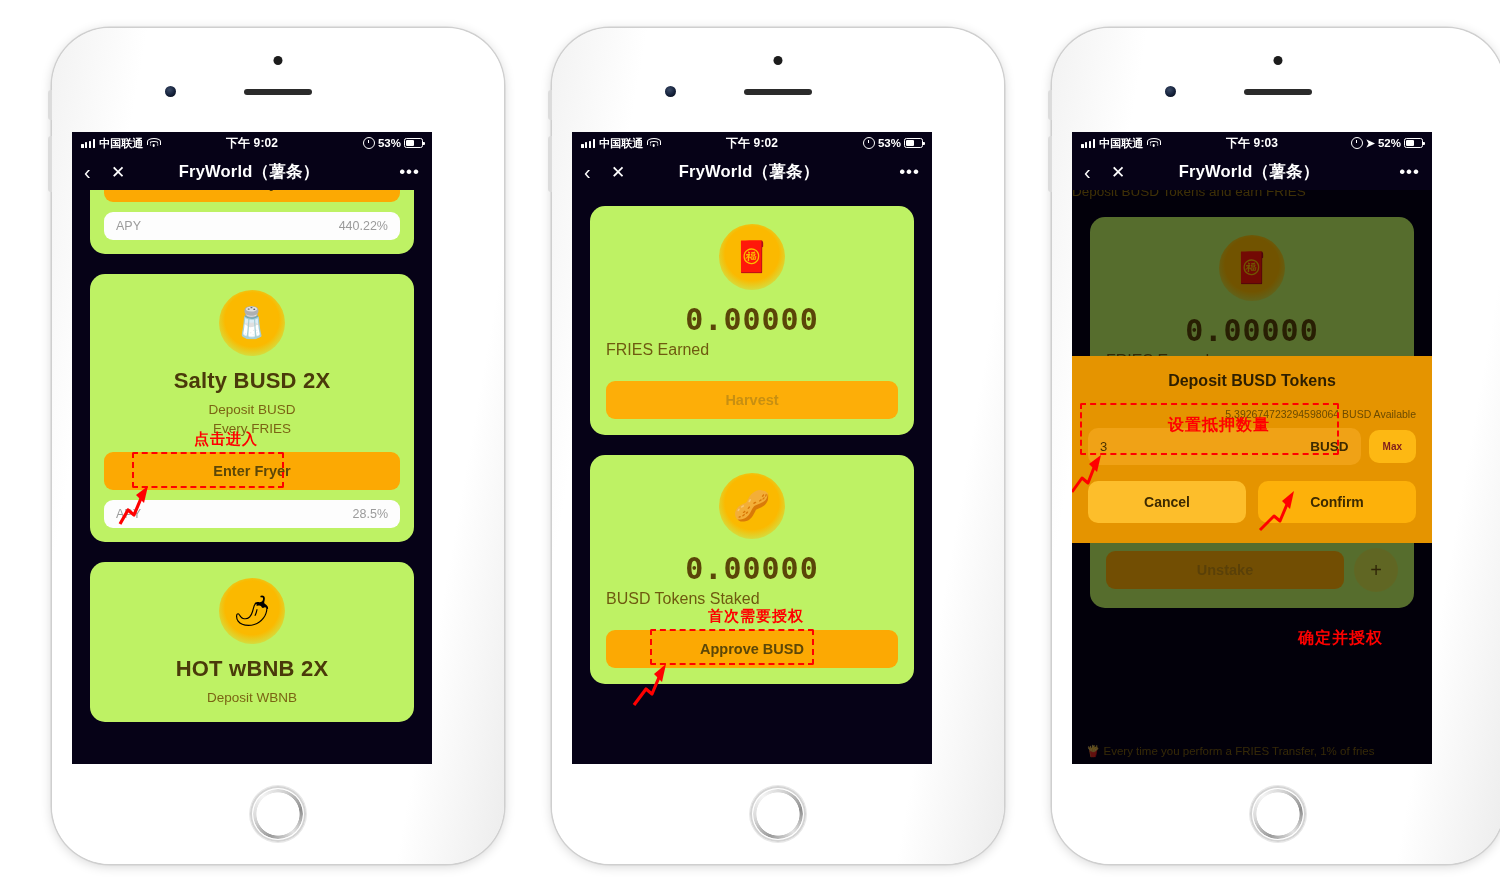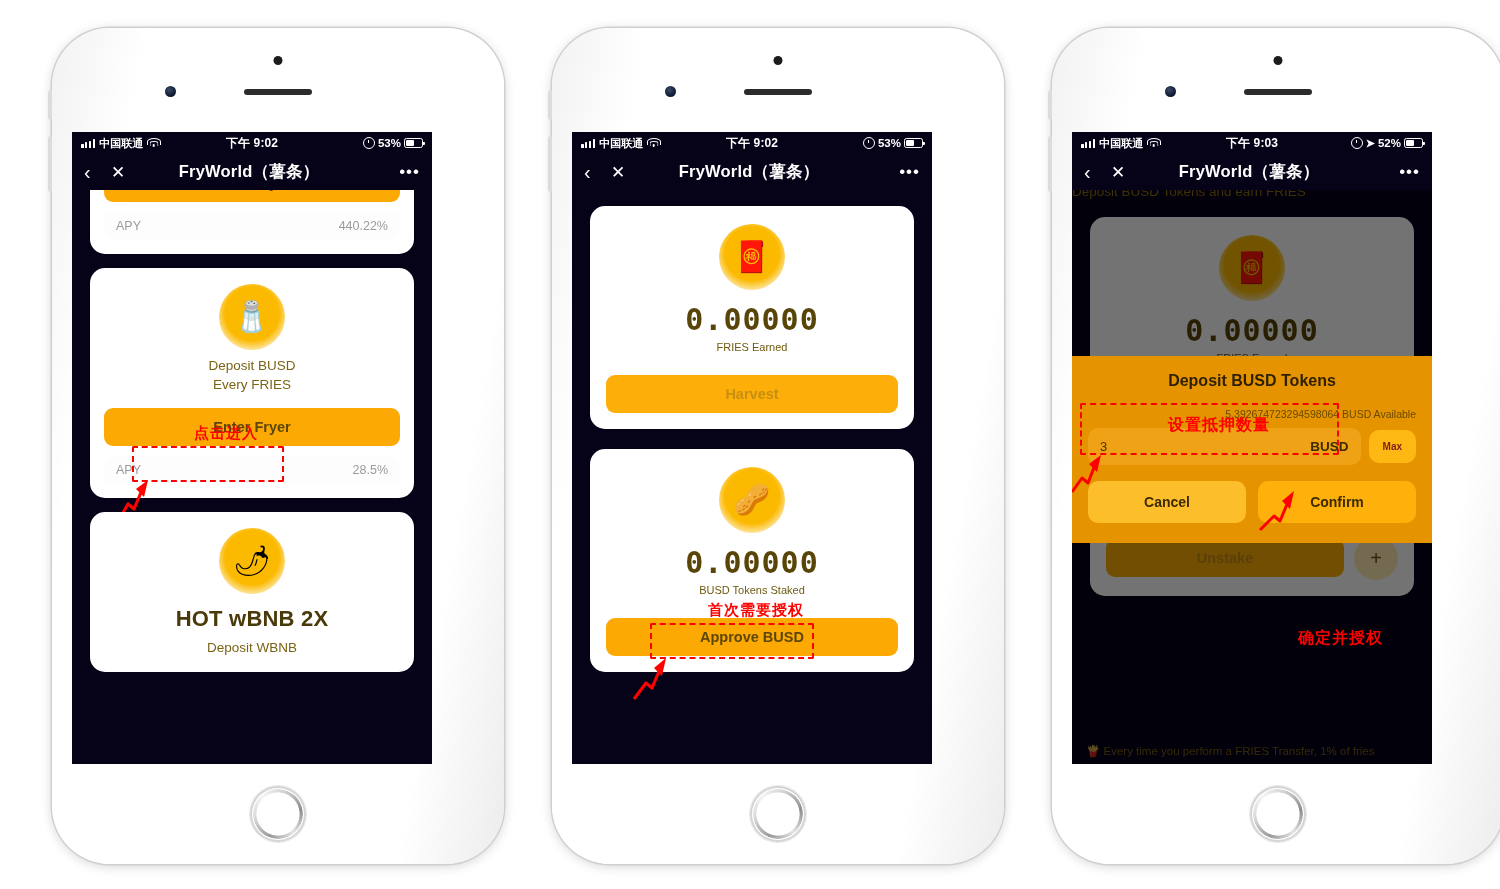--- a/index.html
+++ b/index.html
@@ -52,35 +52,35 @@
   
   .navbar{height:36px;display:flex;align-items:center;color:#fff;padding:0 12px;background:#060217;}
   .nv-back{font-size:20px;font-weight:300;line-height:1;width:18px;}
   .nv-close{font-size:17px;font-weight:300;margin-left:9px;width:18px;}
   .nv-title{flex:1;text-align:center;font-size:16.5px;font-weight:600;letter-spacing:.2px;margin-left:-30px;}
   .nv-dots{font-size:17px;letter-spacing:1px;line-height:.4;}
 
   
   .content{position:relative;height:574px;background:#060217;overflow:hidden;}
 
-  .card{background:#ffffff;border-radius:15px;margin:0 18px 14px;padding:16px 14px 14px;box-sizing:border-box;position:relative;}
+  .card{background:#bef264;border-radius:15px;margin:0 18px 20px;padding:16px 14px 14px;box-sizing:border-box;position:relative;}
   .icon-circle{width:66px;height:66px;border-radius:50%;margin:0 auto;
     background:radial-gradient(circle at 50% 45%,#FBB900 0%,#FBB900 55%,rgba(251,185,0,.25) 78%,rgba(251,185,0,0) 100%);
     display:flex;align-items:center;justify-content:center;font-size:30px;line-height:1;}
   .card-title{text-align:center;font-size:22px;font-weight:700;color:#4a3a0a;margin-top:12px;letter-spacing:.2px;}
   .card-sub{text-align:center;font-size:13.5px;color:#7a6414;line-height:1.38;margin-top:7px;}
   .btn{display:block;width:100%;border:none;border-radius:9px;background:#FCA903;color:#5c4708;
        font-size:14.5px;font-weight:700;padding:11px 0;text-align:center;box-sizing:border-box;font-family:inherit;}
   .btn.dim{color:#c78f12;background:#FDAE08;}
   .apy{background:#fdfdfd;border-radius:9px;margin-top:10px;padding:7px 12px;display:flex;justify-content:space-between;
        font-size:12.5px;color:#9b9b9b;}
 
   .num{text-align:center;font-family:"DejaVu Sans Mono","Liberation Mono",monospace;
        font-size:30px;font-weight:700;color:#5a4508;letter-spacing:1px;margin-top:12px;}
-  .num-lbl{text-align:center;font-size:11px;color:#6e5a10;margin-top:4px;}
+  .num-lbl{text-align:left;font-size:16px;color:#6e5a10;margin-top:4px;}
 
   
   .ann{position:absolute;color:#ff0000;font-weight:900;font-size:15px;letter-spacing:1px;white-space:nowrap;
        font-family:"DejaVu Sans","Liberation Sans",sans-serif;}
   .dashbox{position:absolute;border:2px dashed #ff0000;border-radius:2px;}
   .arrow{position:absolute;pointer-events:none;}
 
   
   .dimmer{position:absolute;inset:0;background:rgba(0,0,0,.55);}
   .modal{position:absolute;left:0;right:0;background:#E59400;padding:16px 16px 20px;box-sizing:border-box;}
@@ -152,20 +152,21 @@
         <div class="card" style="margin-top:-34px;padding-top:8px;">
           <button class="btn">Enter Fryer</button>
           <div class="apy">
             <span>APY</span>
             <span>440.22%</span>
           </div>
         </div>
 
         <div class="card">
           <div class="icon-circle">🧂</div>
+          <div class="card-title">Salty BUSD 2X</div>
           <div class="card-sub">
             <div>Deposit BUSD</div>
             <div>Every FRIES</div>
           </div>
           <div style="height:14px"></div>
           <button class="btn">Enter Fryer</button>
           <div class="apy">
             <span>APY</span>
             <span>28.5%</span>
           </div>

